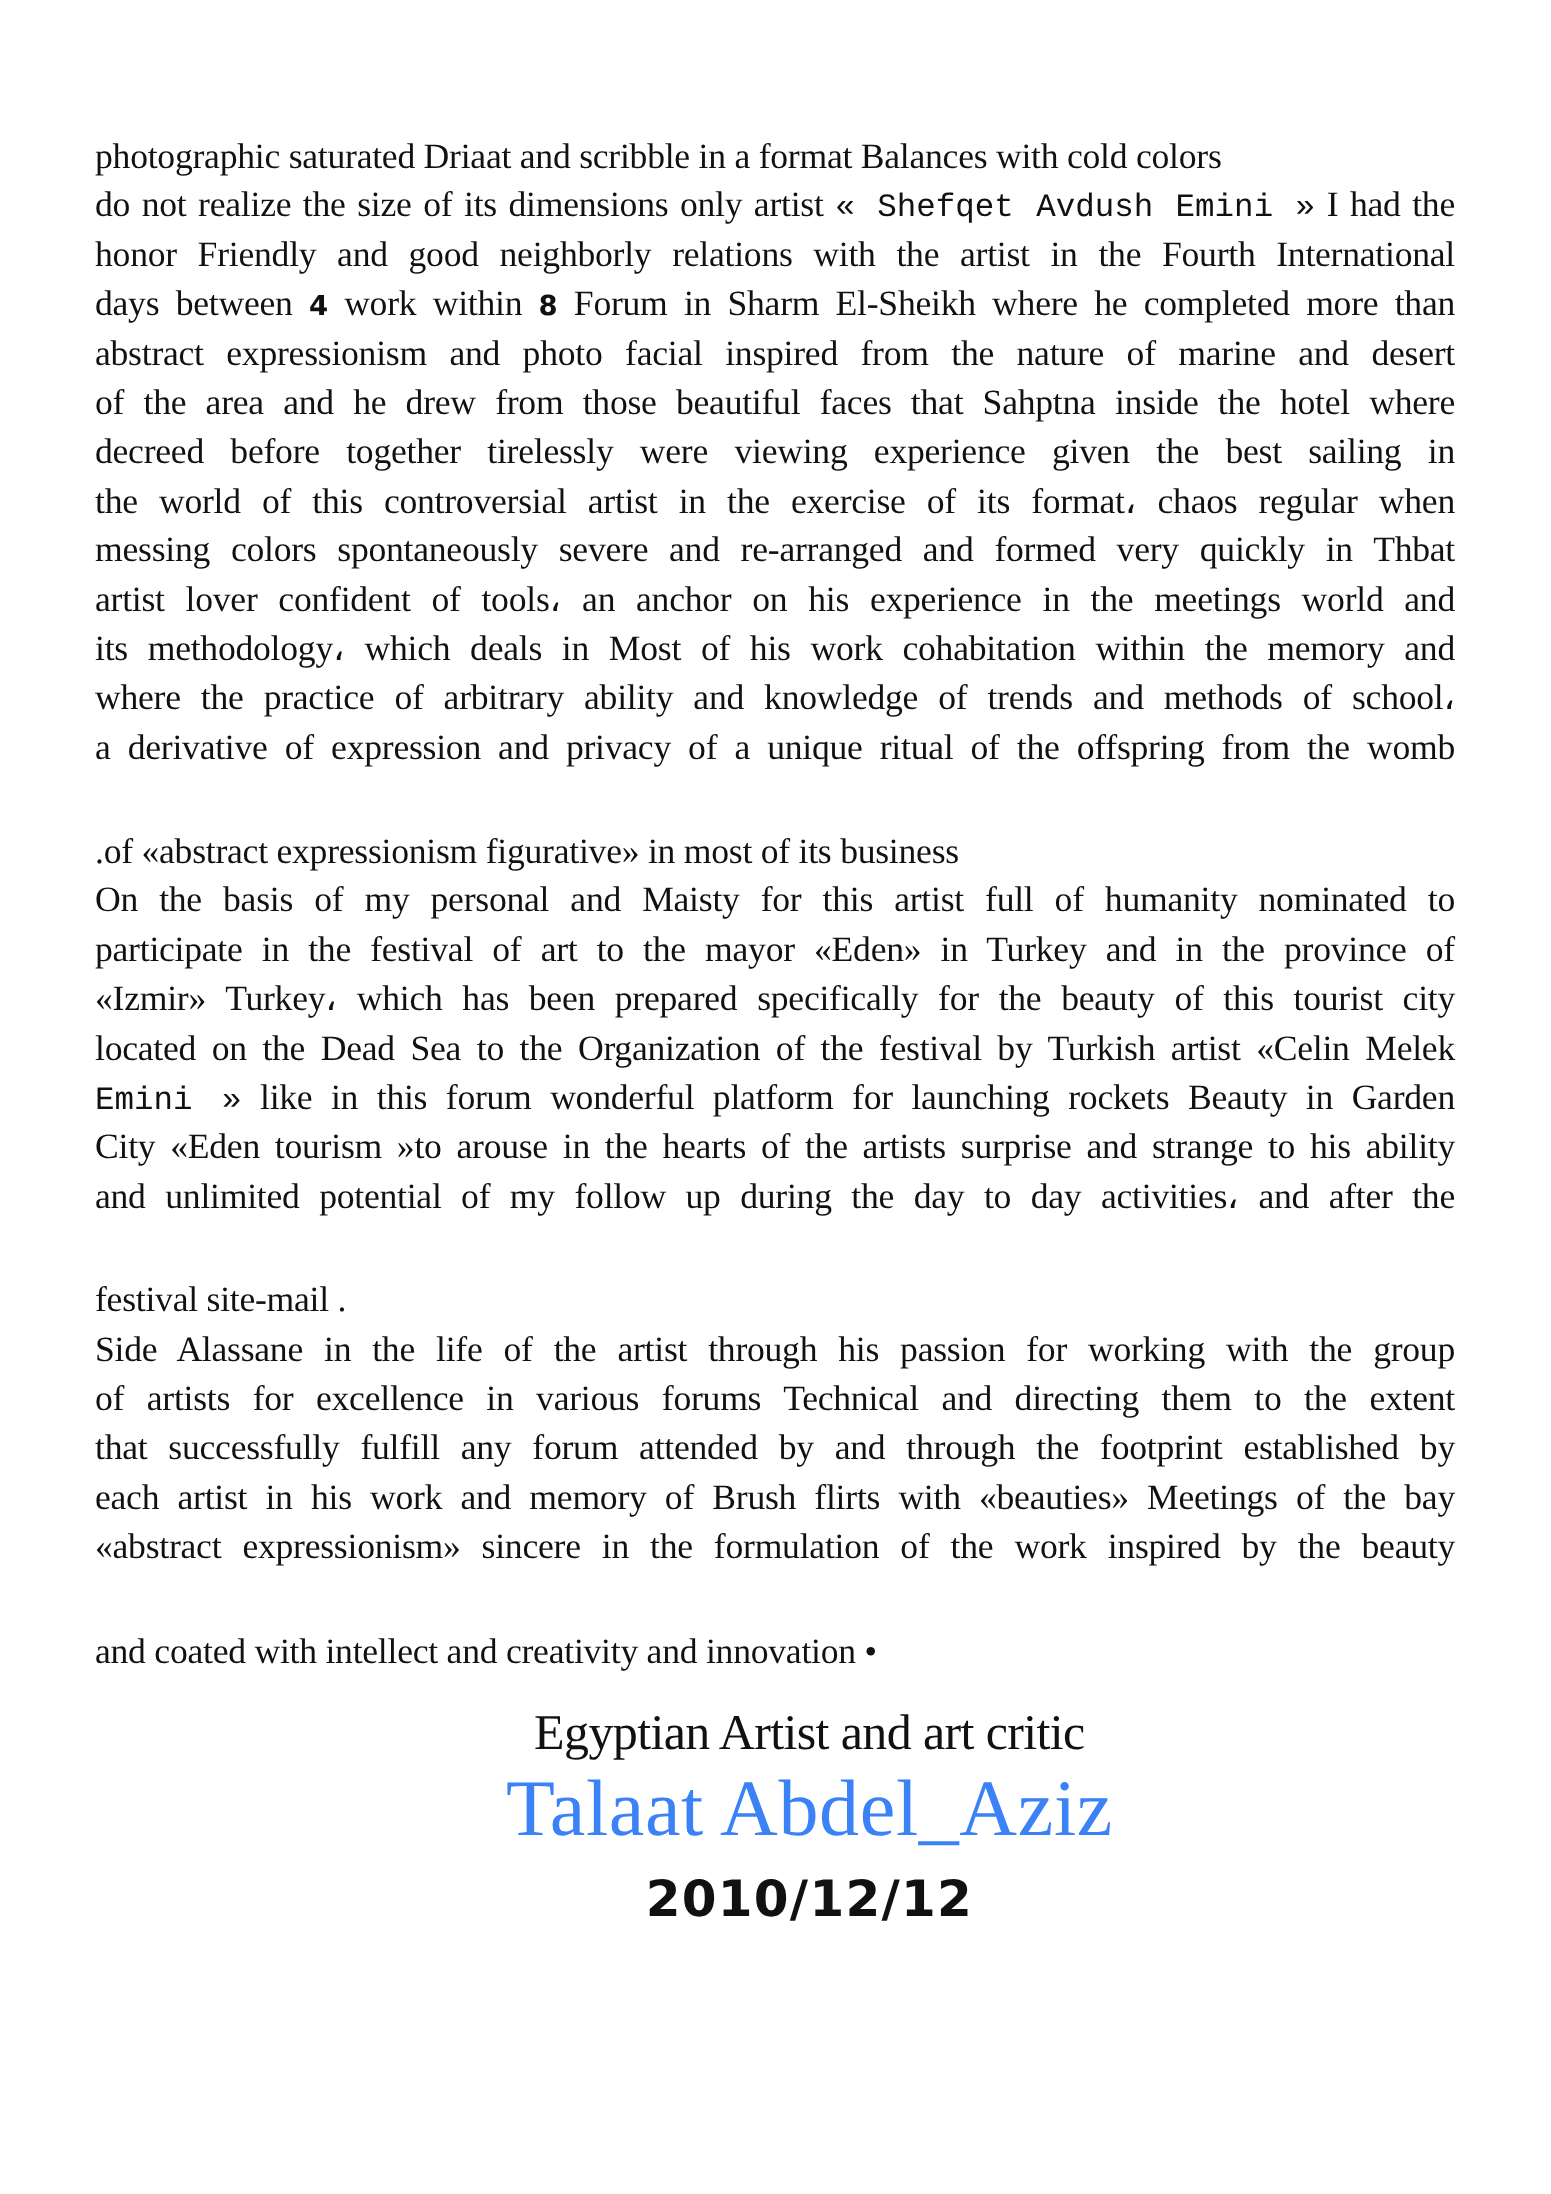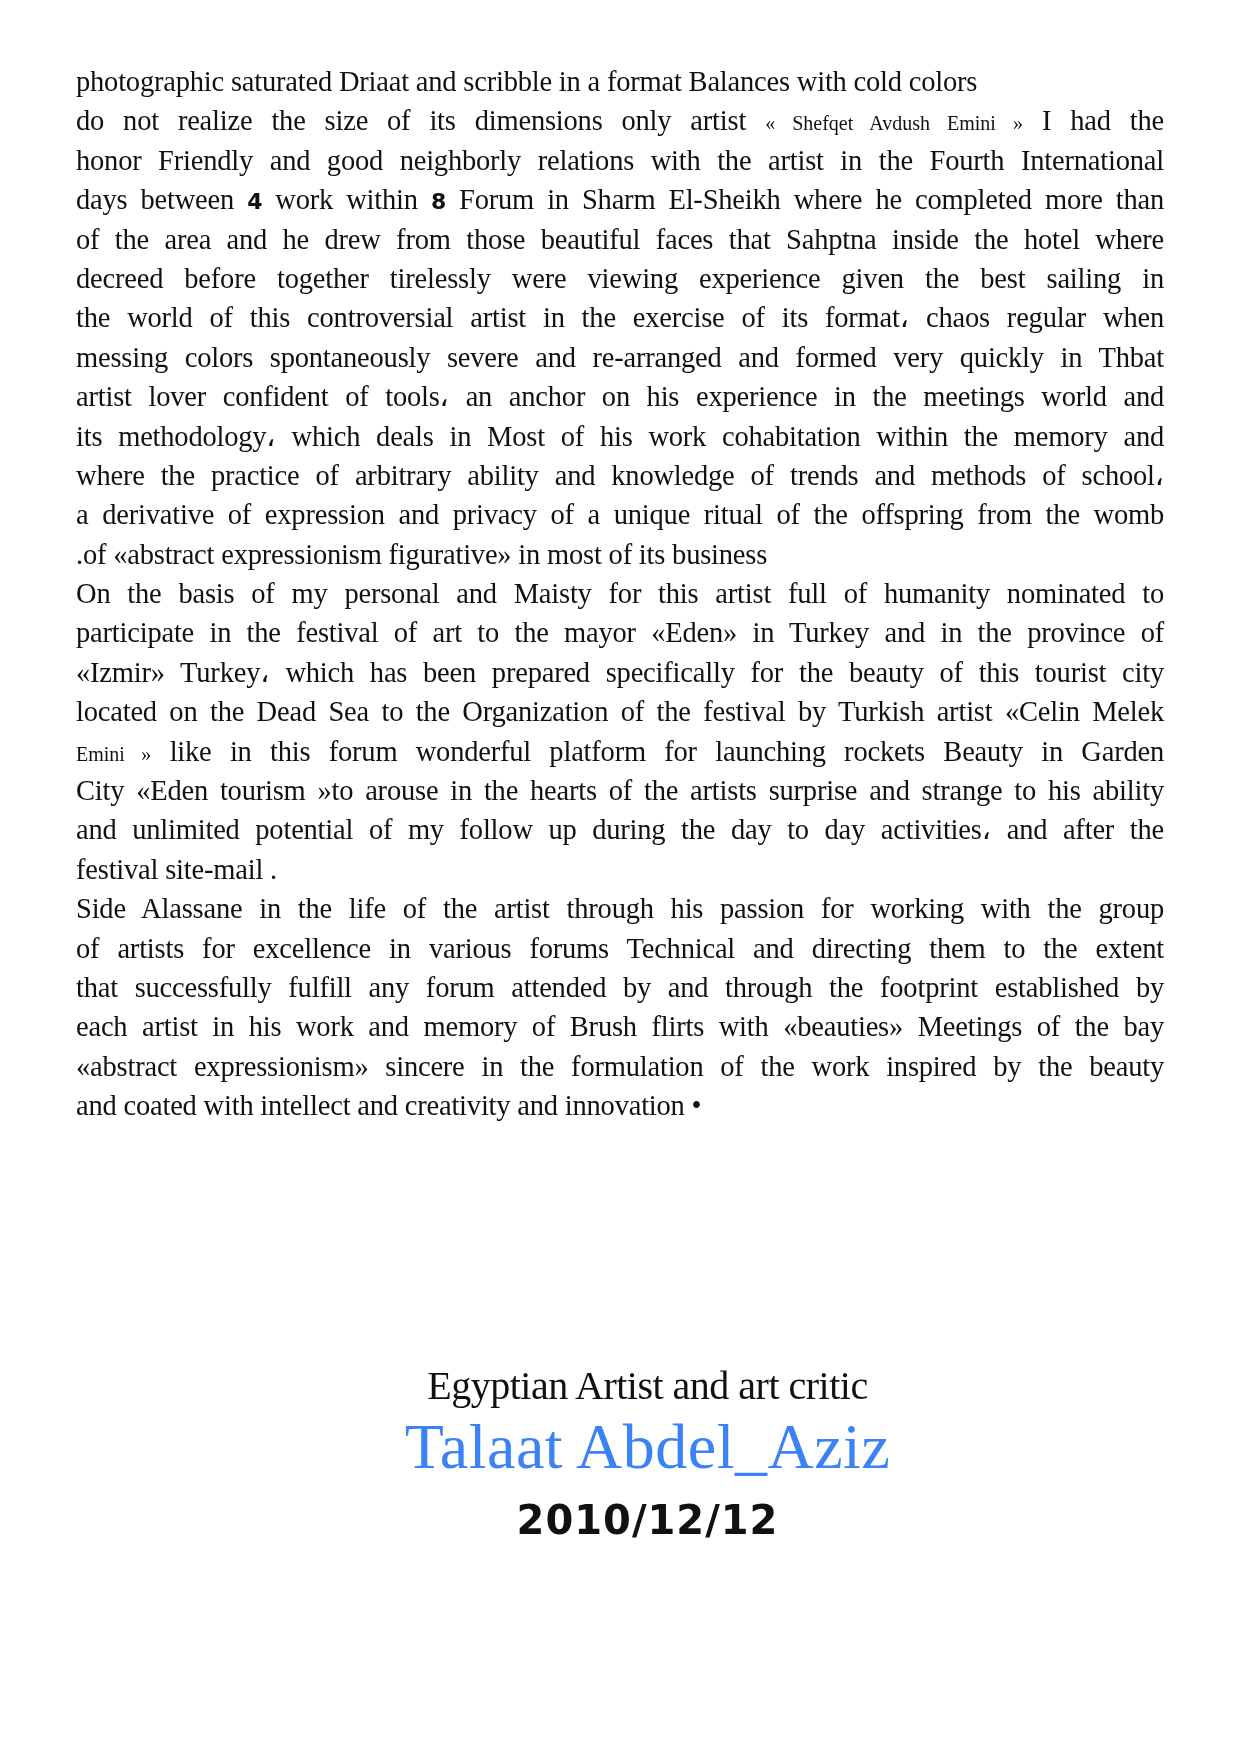--- a/index.html
+++ b/index.html
@@ -28,25 +28,26 @@
     }
     .line {
       display: block;
       white-space: nowrap;
       text-align: justify;
       text-align-last: justify;
       height: 39.4px;
     }
     .line.last {
       text-align-last: left;
+      margin-top: 44px;
     }
     .line span.seg { }
     .name-inline {
-      font-family: Liberation Serif, serif;
-      font-size: 20px;
+      font-family: Liberation Mono, monospace;
+      font-size: 26px;
       letter-spacing: 0;
     }
     .bold-num {
       font-family: "DejaVu Sans", sans-serif;
       font-weight: bold;
       font-size: 22px;
     }
     .signature {
       position: absolute;
       left: 0;
@@ -79,20 +80,21 @@
 </head>
 <body>
 
 <div class="page">
   <div class="body-text" id="article">
       <div>
         <span class="line last">photographic saturated Driaat and scribble in a format Balances with cold colors</span>
         <span class="line"><span class="seg">do not realize the size of its dimensions only artist </span><span class="seg name-inline">« Shefqet Avdush Emini  »</span><span class="seg"> I had the</span></span>
         <span class="line">honor Friendly and good neighborly relations with the artist in the Fourth International</span>
         <span class="line"><span class="seg">days between </span><span class="seg bold-num">4</span><span class="seg"> work within </span><span class="seg bold-num">8</span><span class="seg"> Forum in Sharm El-Sheikh where he completed more than</span></span>
+        <span class="line">abstract expressionism and photo facial inspired from the nature of marine and desert</span>
         <span class="line">of the area and he drew from those beautiful faces that Sahptna inside the hotel where</span>
         <span class="line">decreed before together tirelessly were viewing experience given the best sailing in</span>
         <span class="line">the world of this controversial artist in the exercise of its format، chaos regular when</span>
         <span class="line">messing colors spontaneously severe and re-arranged and formed very quickly in Thbat</span>
         <span class="line">artist lover confident of tools، an anchor on his experience in the meetings world and</span>
         <span class="line">its methodology، which deals in Most of his work cohabitation within the memory and</span>
         <span class="line">where the practice of arbitrary ability and knowledge of trends and methods of school،</span>
         <span class="line">a derivative of expression and privacy of a unique ritual of the offspring from the womb</span>
         <span class="line last">.of «abstract expressionism figurative» in most of its business</span>
       </div>

